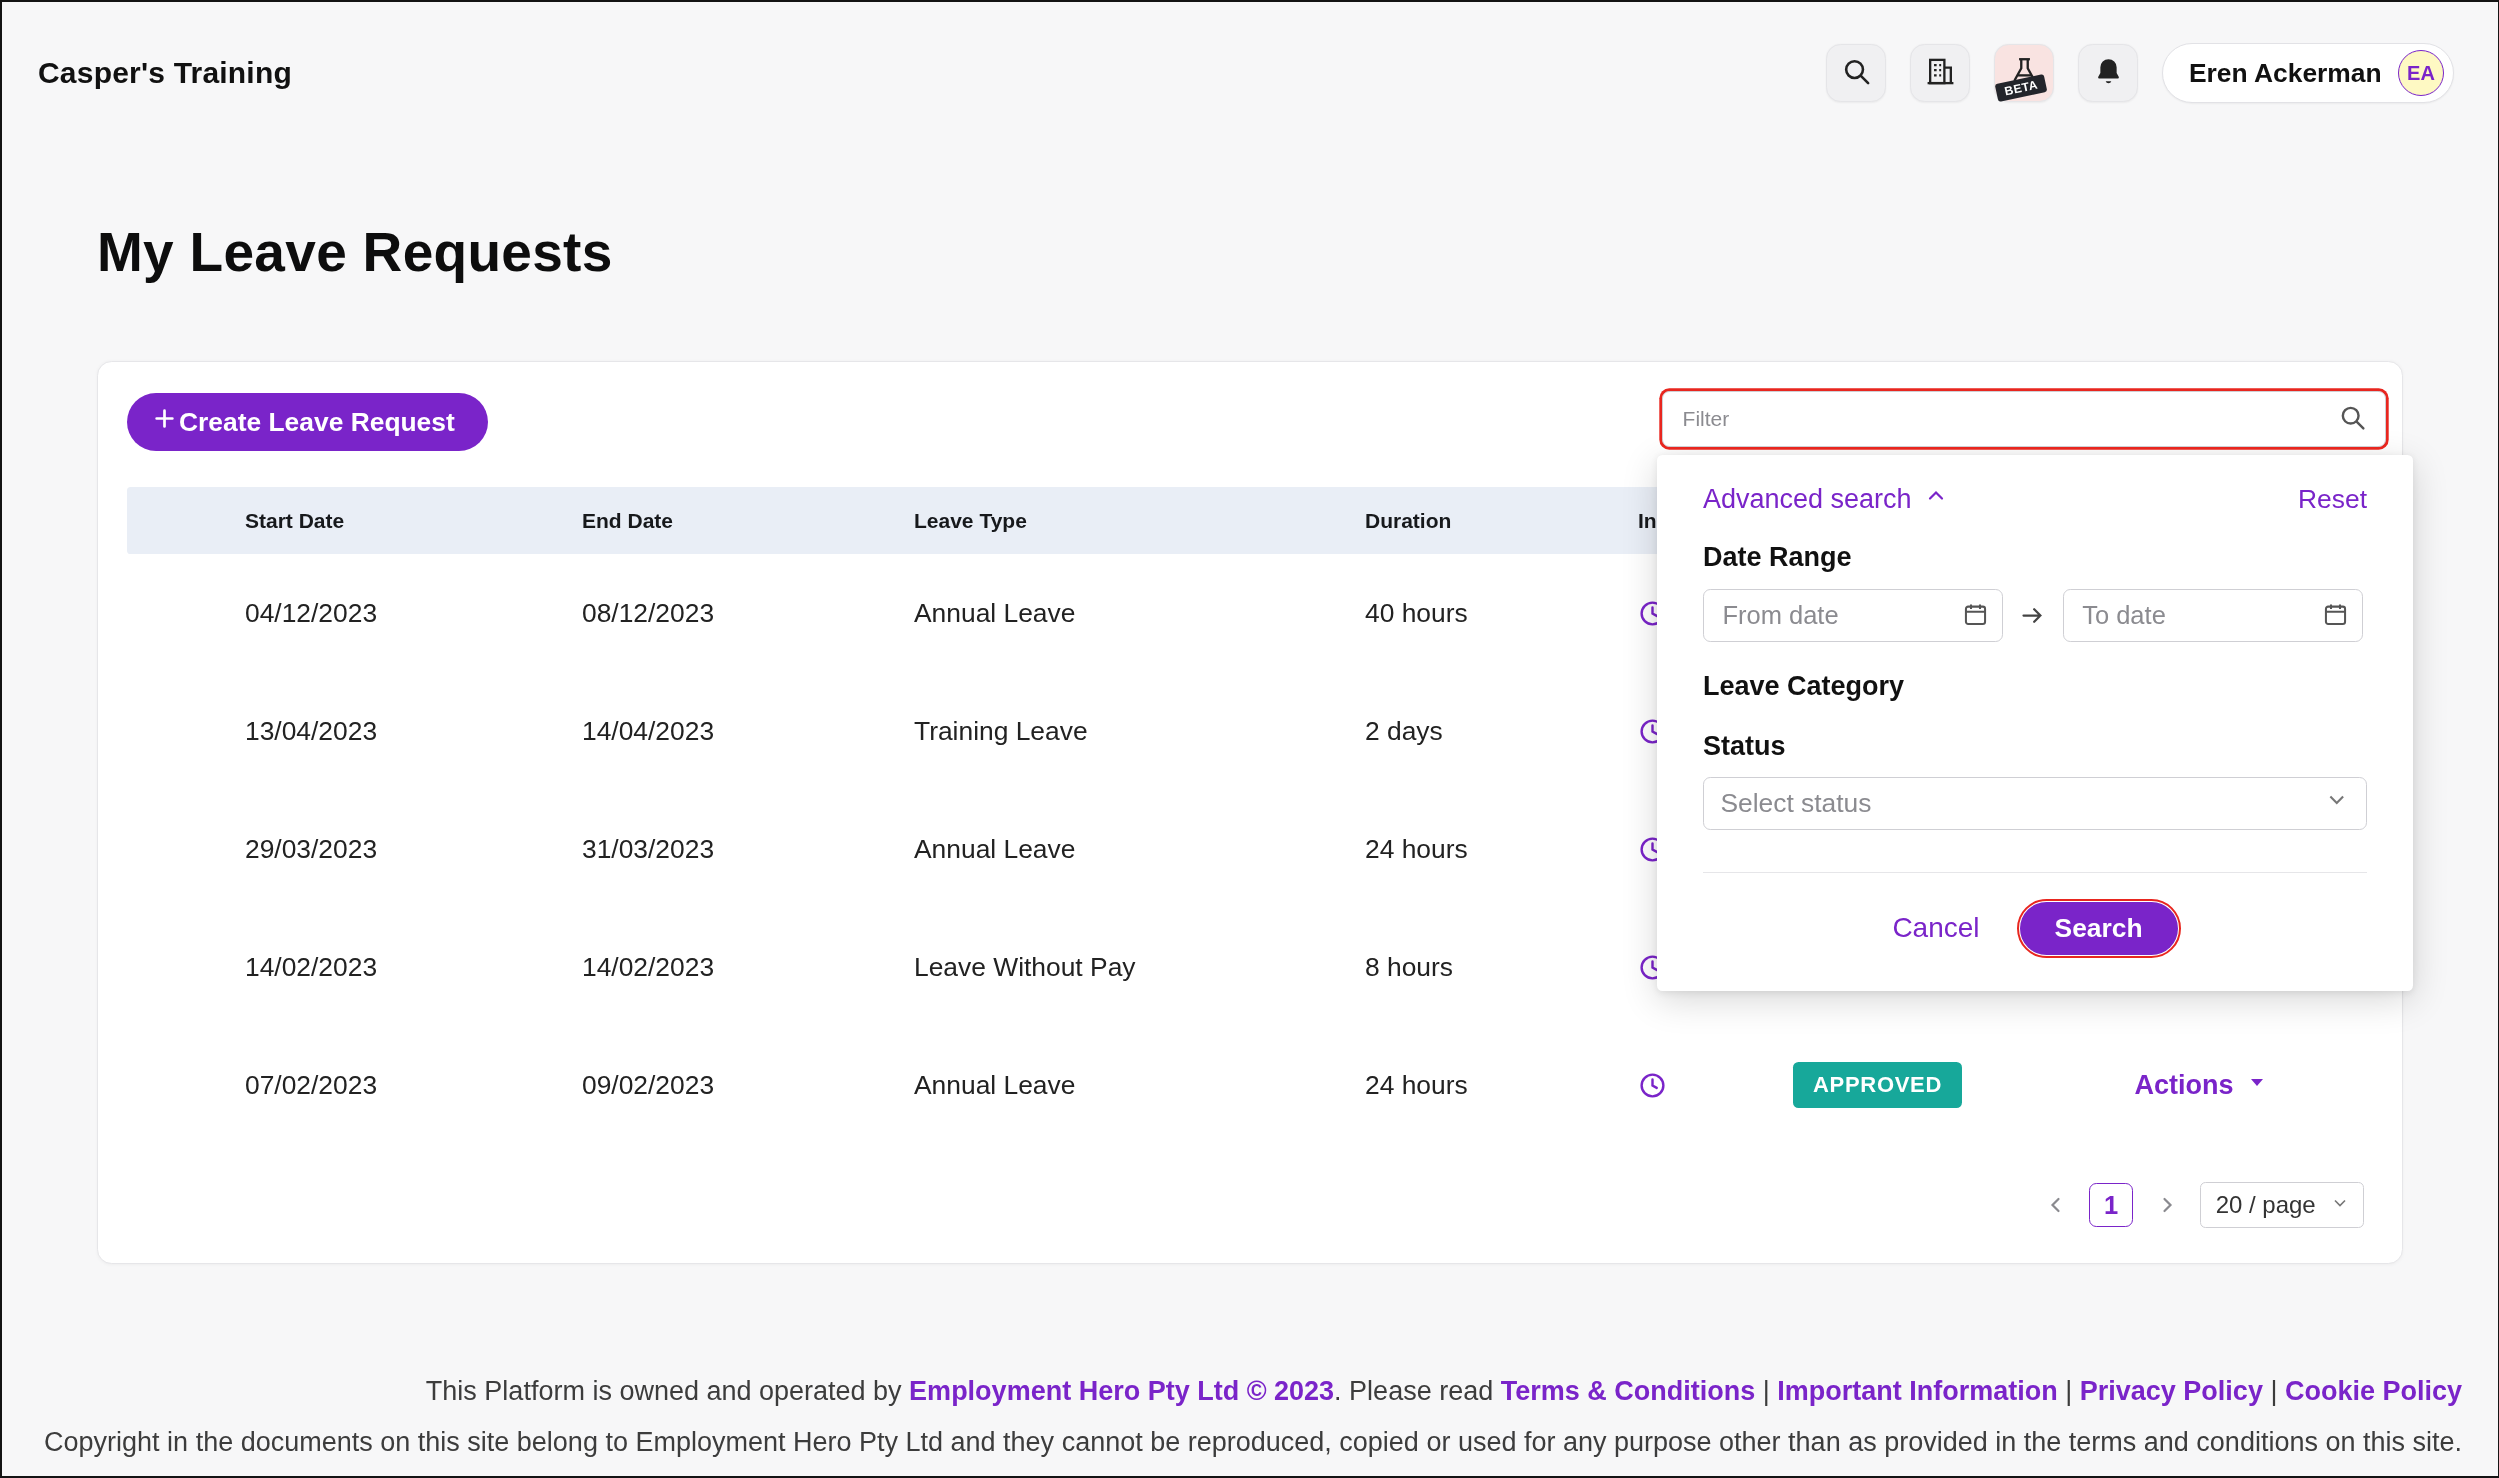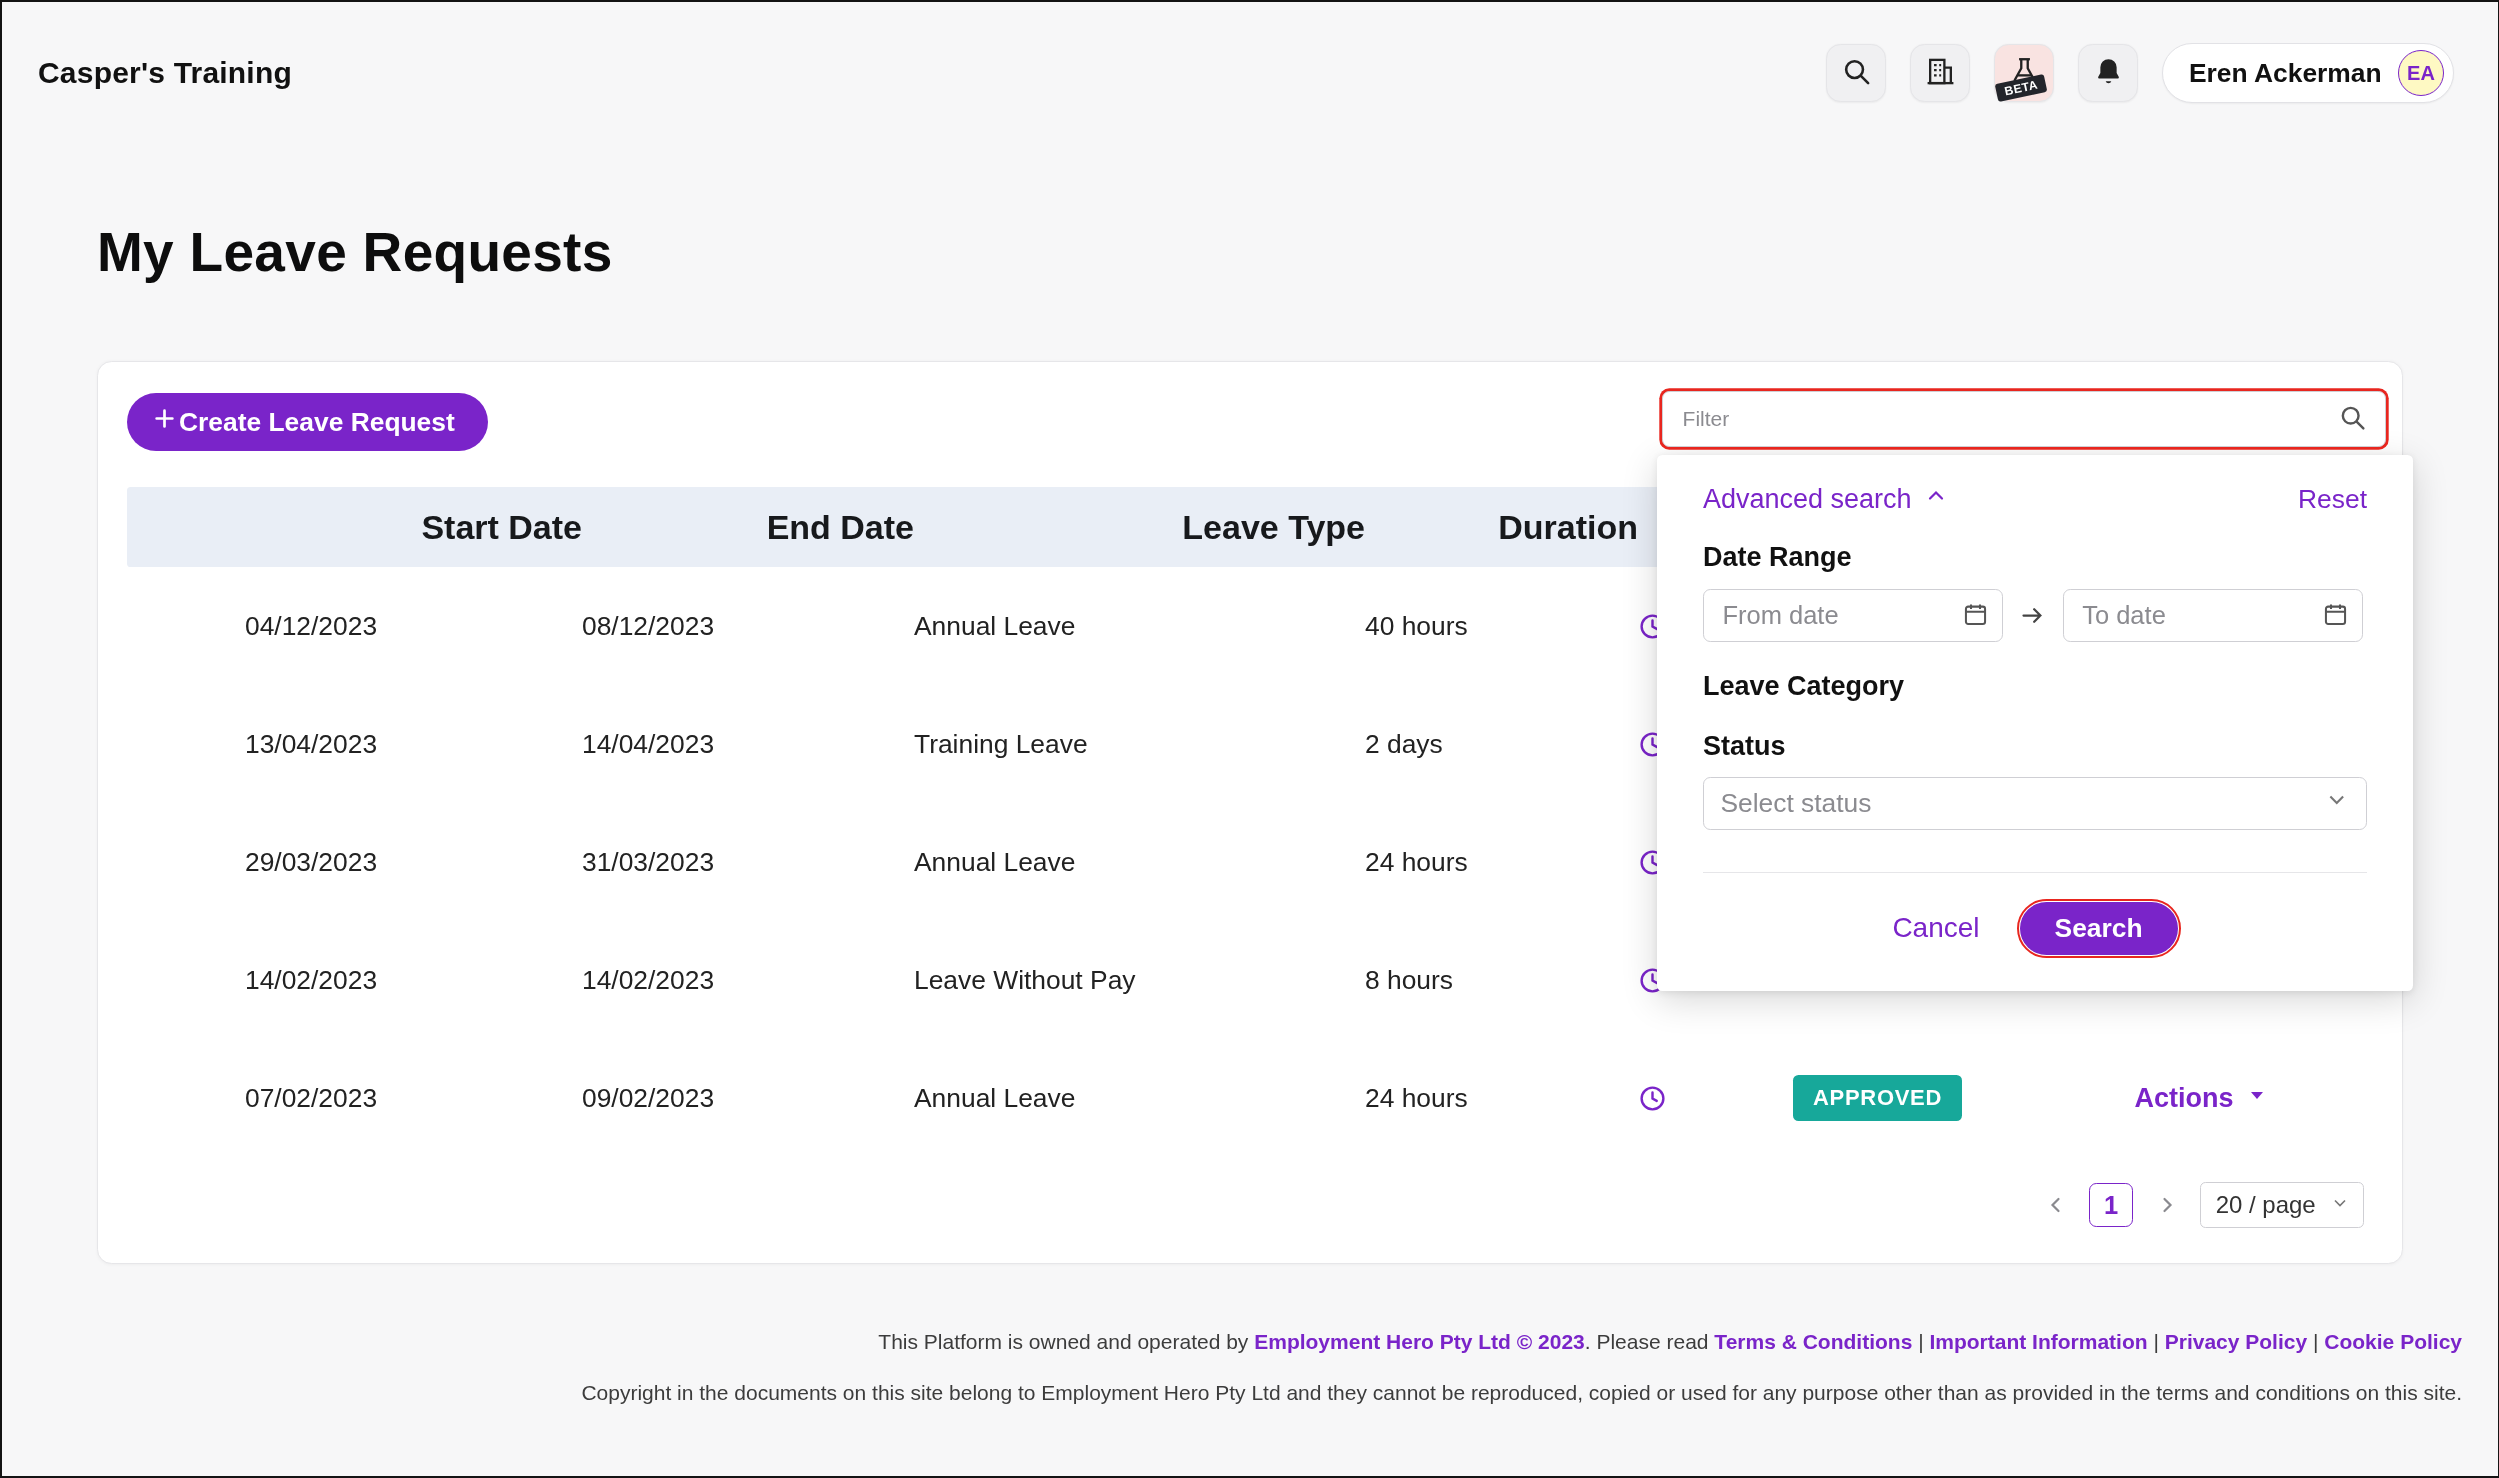--- a/index.html
+++ b/index.html
@@ -44,22 +44,22 @@
 
   .filter-box { position: absolute; top: 29px; right: 16.4px; width: 724px; height: 56px; background: #fff;
     border: 0.9px solid #cfcfd4; border-radius: 7.3px; box-shadow: 0 0 0 2.7px var(--annotation_red);
     display: flex; align-items: center; padding: 0 18px; z-index: 6; }
   .filter-box input { flex: 1; border: none; outline: none; font-size: 21px; color: #1d4ed8; background: transparent; font-family: inherit; }
   input::placeholder { color: #8b8b90; }
   .filter-box svg { width: 29px; height: 29px; flex: 0 0 auto; }
 
   
   .tgrid { display: grid; grid-template-columns: 337px 332px 451px 273px 155px 237px 1fr; align-items: center; padding-left: 118px; }
-  .table-head { margin: 36px 29px 0; height: 80px; background: var(--table_header_bg); font-weight: 700; font-size: 34px;
-    border-radius: 3.6px; color: #17191c; text-align: right; }
+  .table-head { margin: 36px 29px 0; height: 67px; background: var(--table_header_bg); font-weight: 700; font-size: 21px;
+    border-radius: 3.6px; color: #17191c; }
   .trow { margin: 0 29px; height: 118px; font-size: 26.4px; color: #222; }
   .cell-info svg { width: 29px; height: 29px; display: block; }
   .cell-status { display: flex; justify-content: flex-start; }
   .badge { background: var(--approved); color: #fff; font-size: 22px; font-weight: 700; letter-spacing: 0.7px;
     padding: 10px 20px; border-radius: 5.5px; }
   .cell-actions { display: flex; justify-content: center; align-items: center; gap: 11px; color: var(--accent);
     font-weight: 600; font-size: 27px; cursor: pointer; }
   .cell-actions svg { width: 24px; height: 24px; }
 
   
@@ -90,21 +90,21 @@
   .pagination { margin-top: auto; display: flex; justify-content: flex-end; align-items: center; gap: 20px; padding: 0 38px 35px; }
   .page-nav { width: 27px; height: 27px; display:flex; align-items:center; justify-content:center; cursor: pointer; }
   .page-nav svg { width: 24px; height: 24px; }
   .page-num { width: 44px; height: 44px; border: 1.8px solid var(--accent); border-radius: 7.3px; color: var(--accent);
     font-weight: 600; display: flex; align-items: center; justify-content: center; font-size: 25.5px; cursor: pointer; background:#fff; }
   .page-size { height: 46px; border: 0.9px solid #cfcfd4; border-radius: 5.5px; background: #fff; display: flex; align-items: center;
     gap: 14.6px; padding: 0 12.7px 0 14.6px; font-size: 24px; color: #333; cursor: pointer; }
   .page-size svg { width: 20px; height: 20px; }
 
   
-  footer { margin-top: 64px; padding: 0 36px; text-align: right; font-size: 21px; color: #3c3c3c; line-height: 27px; }
+  footer { margin-top: 114px; padding: 0 36px; text-align: right; font-size: 27px; color: #3c3c3c; line-height: 27px; }
   footer a { color: var(--accent); font-weight: 700; text-decoration: none; cursor: pointer; }
   .footer-line2 { margin-top: 24px; }
 </style>
 </head>
 <body>
 
 <header class="topbar">
   <div class="app-title">Casper's Training</div>
   <div class="topbar-right">
     <div class="icon-btn">

